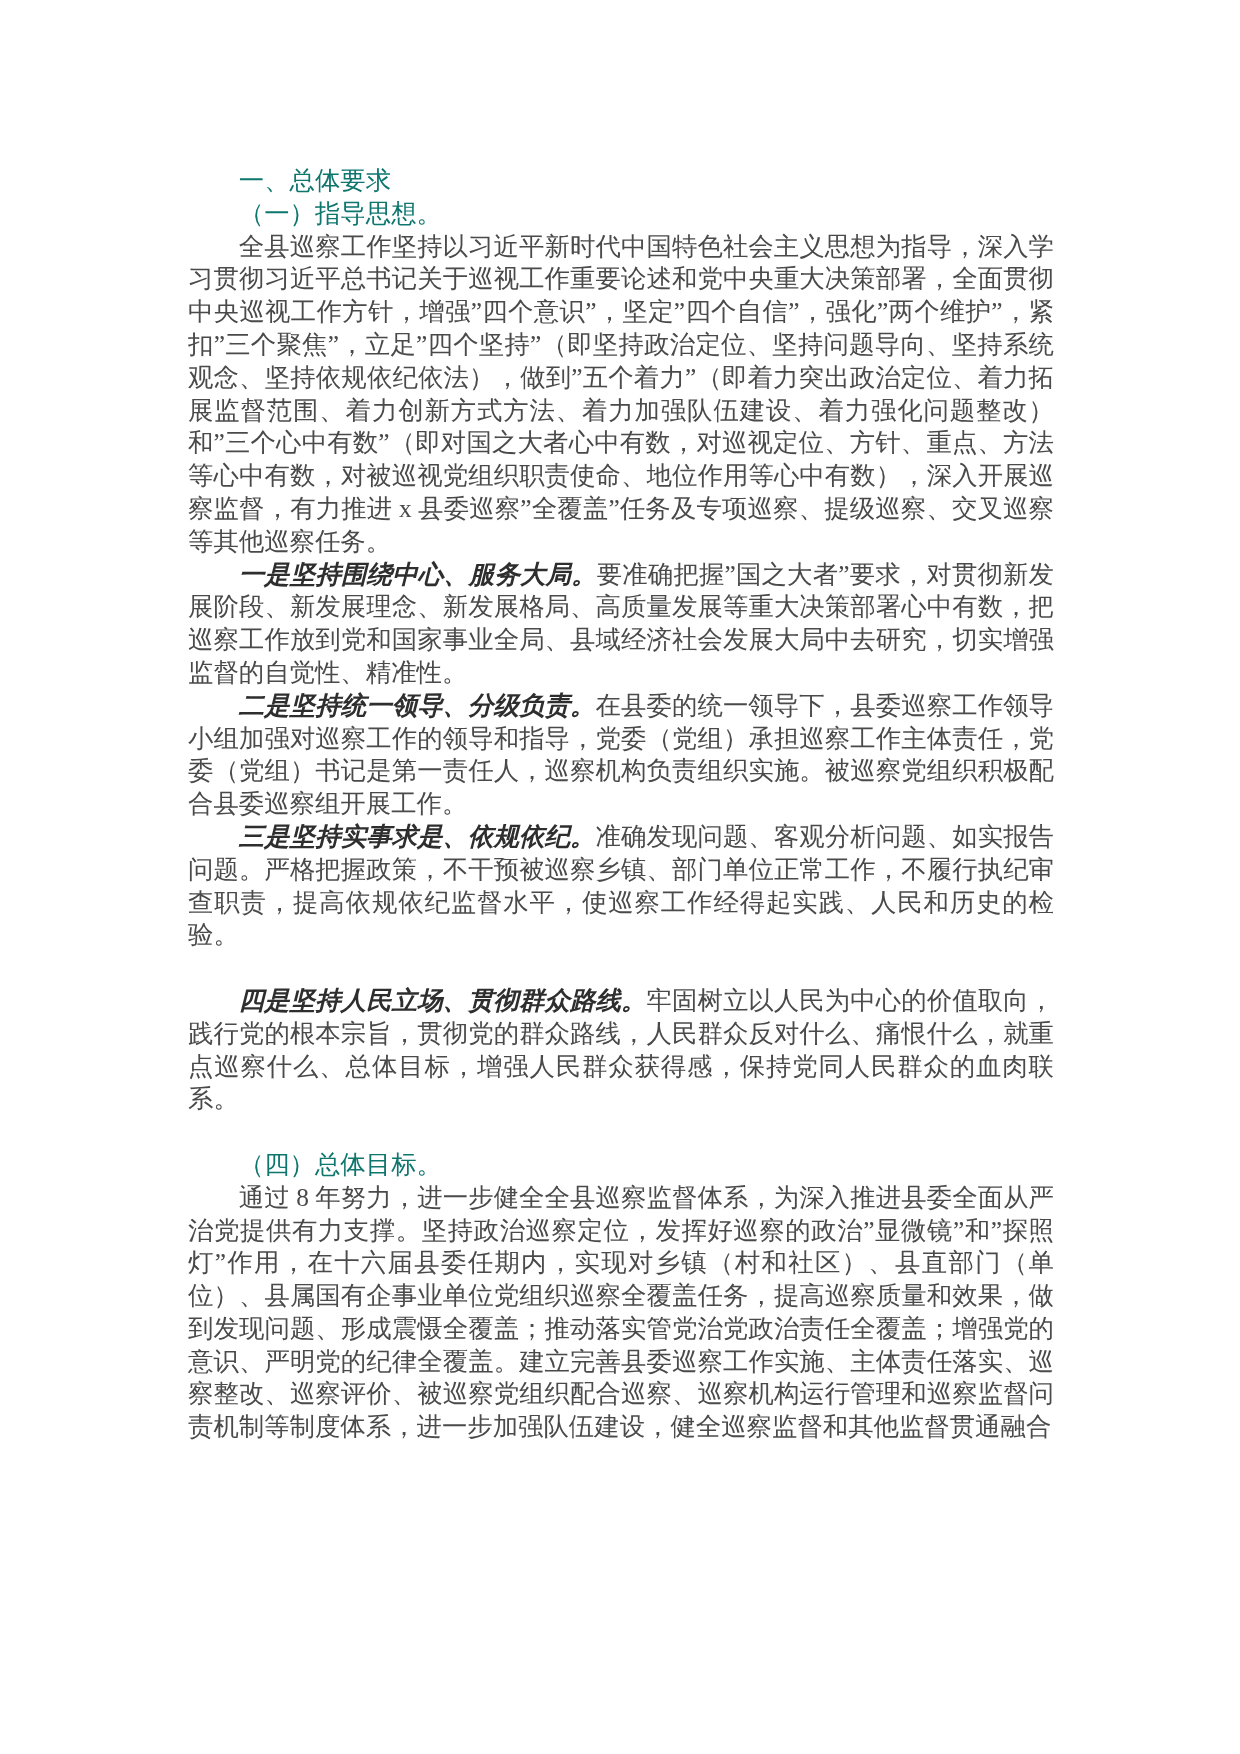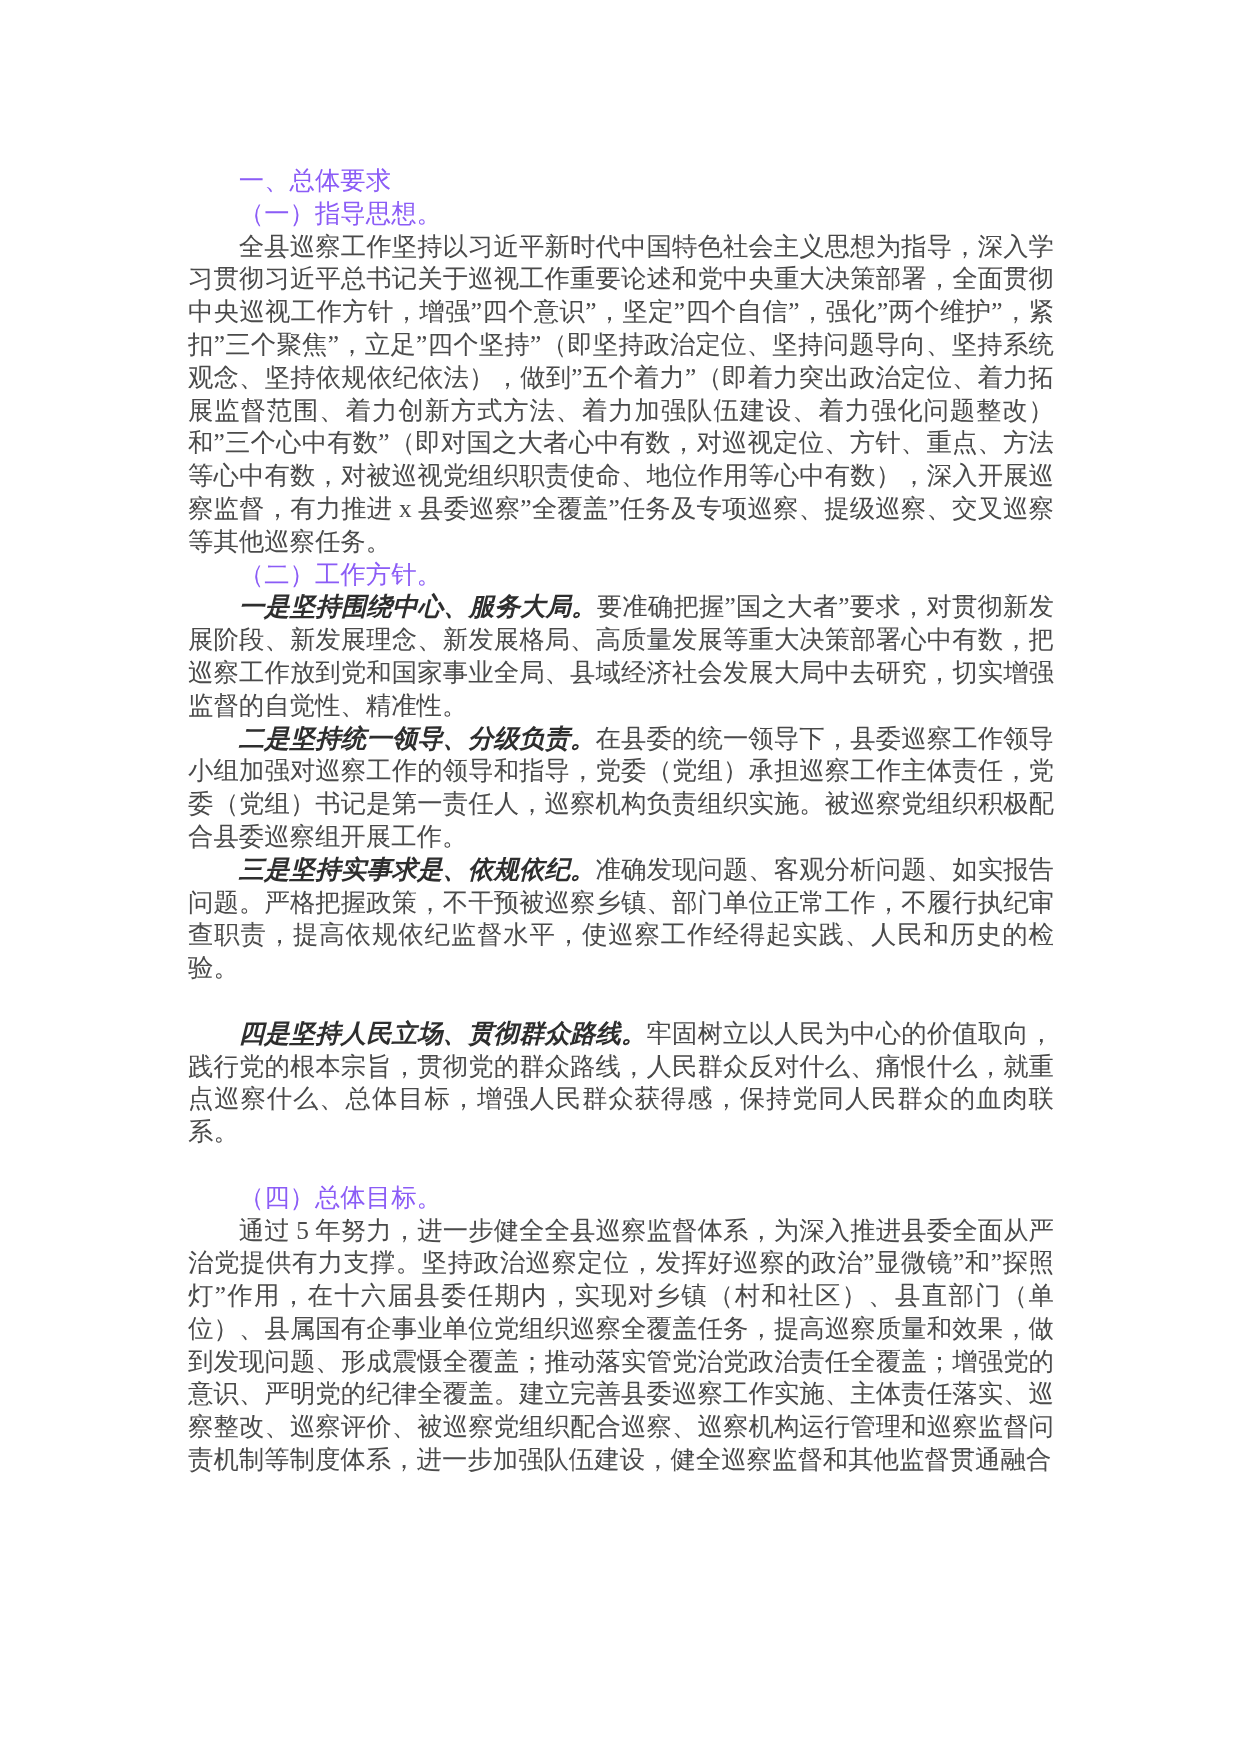--- a/index.html
+++ b/index.html
@@ -29,40 +29,39 @@
   .doc-body p, .doc-body h3 {
     margin: 0;
     padding: 0;
     text-indent: 2em;
     font-size: 25.4px;
     line-height: 32.8px;
     font-weight: normal;
   }
   .heading {
     font-weight: bold;
-    color: #8b5cf6;
+    color: #0f766e;
   }
   .para-lead {
     font-weight: bold;
     color: #2e2e2e;
     font-style: italic;
   }
   .gap-before {
     margin-top: 32.8px !important;
   }
 </style>
 </head>
 <body>
 
 <div class="page">
   <div class="doc-body" id="doc-body">
       <h3 class="heading">一、总体要求</h3>
       <h3 class="heading">（一）指导思想。</h3>
       <p class="para">全县巡察工作坚持以习近平新时代中国特色社会主义思想为指导，深入学习贯彻习近平总书记关于巡视工作重要论述和党中央重大决策部署，全面贯彻中央巡视工作方针，增强”四个意识”，坚定”四个自信”，强化”两个维护”，紧扣”三个聚焦”，立足”四个坚持”（即坚持政治定位、坚持问题导向、坚持系统观念、坚持依规依纪依法），做到”五个着力”（即着力突出政治定位、着力拓展监督范围、着力创新方式方法、着力加强队伍建设、着力强化问题整改）和”三个心中有数”（即对国之大者心中有数，对巡视定位、方针、重点、方法等心中有数，对被巡视党组织职责使命、地位作用等心中有数），深入开展巡察监督，有力推进 x 县委巡察”全覆盖”任务及专项巡察、提级巡察、交叉巡察等其他巡察任务。</p>
-      <h3 class="heading">（二）工作方针。</h3>
       <p class="para"><b class="para-lead">一是坚持围绕中心、服务大局。</b><span>要准确把握”国之大者”要求，对贯彻新发展阶段、新发展理念、新发展格局、高质量发展等重大决策部署心中有数，把巡察工作放到党和国家事业全局、县域经济社会发展大局中去研究，切实增强监督的自觉性、精准性。</span></p>
       <p class="para"><b class="para-lead">二是坚持统一领导、分级负责。</b><span>在县委的统一领导下，县委巡察工作领导小组加强对巡察工作的领导和指导，党委（党组）承担巡察工作主体责任，党委（党组）书记是第一责任人，巡察机构负责组织实施。被巡察党组织积极配合县委巡察组开展工作。</span></p>
       <p class="para"><b class="para-lead">三是坚持实事求是、依规依纪。</b><span>准确发现问题、客观分析问题、如实报告问题。严格把握政策，不干预被巡察乡镇、部门单位正常工作，不履行执纪审查职责，提高依规依纪监督水平，使巡察工作经得起实践、人民和历史的检验。</span></p>
       <p class="para gap-before"><b class="para-lead">四是坚持人民立场、贯彻群众路线。</b><span>牢固树立以人民为中心的价值取向，践行党的根本宗旨，贯彻党的群众路线，人民群众反对什么、痛恨什么，就重点巡察什么、总体目标，增强人民群众获得感，保持党同人民群众的血肉联系。</span></p>
       <h3 class="heading gap-before">（四）总体目标。</h3>
-      <p class="para">通过 5 年努力，进一步健全全县巡察监督体系，为深入推进县委全面从严治党提供有力支撑。坚持政治巡察定位，发挥好巡察的政治”显微镜”和”探照灯”作用，在十六届县委任期内，实现对乡镇（村和社区）、县直部门（单位）、县属国有企事业单位党组织巡察全覆盖任务，提高巡察质量和效果，做到发现问题、形成震慑全覆盖；推动落实管党治党政治责任全覆盖；增强党的意识、严明党的纪律全覆盖。建立完善县委巡察工作实施、主体责任落实、巡察整改、巡察评价、被巡察党组织配合巡察、巡察机构运行管理和巡察监督问责机制等制度体系，进一步加强队伍建设，健全巡察监督和其他监督贯通融合</p>
+      <p class="para">通过 8 年努力，进一步健全全县巡察监督体系，为深入推进县委全面从严治党提供有力支撑。坚持政治巡察定位，发挥好巡察的政治”显微镜”和”探照灯”作用，在十六届县委任期内，实现对乡镇（村和社区）、县直部门（单位）、县属国有企事业单位党组织巡察全覆盖任务，提高巡察质量和效果，做到发现问题、形成震慑全覆盖；推动落实管党治党政治责任全覆盖；增强党的意识、严明党的纪律全覆盖。建立完善县委巡察工作实施、主体责任落实、巡察整改、巡察评价、被巡察党组织配合巡察、巡察机构运行管理和巡察监督问责机制等制度体系，进一步加强队伍建设，健全巡察监督和其他监督贯通融合</p>
     </div>
 </div>
 
 </body></html>

